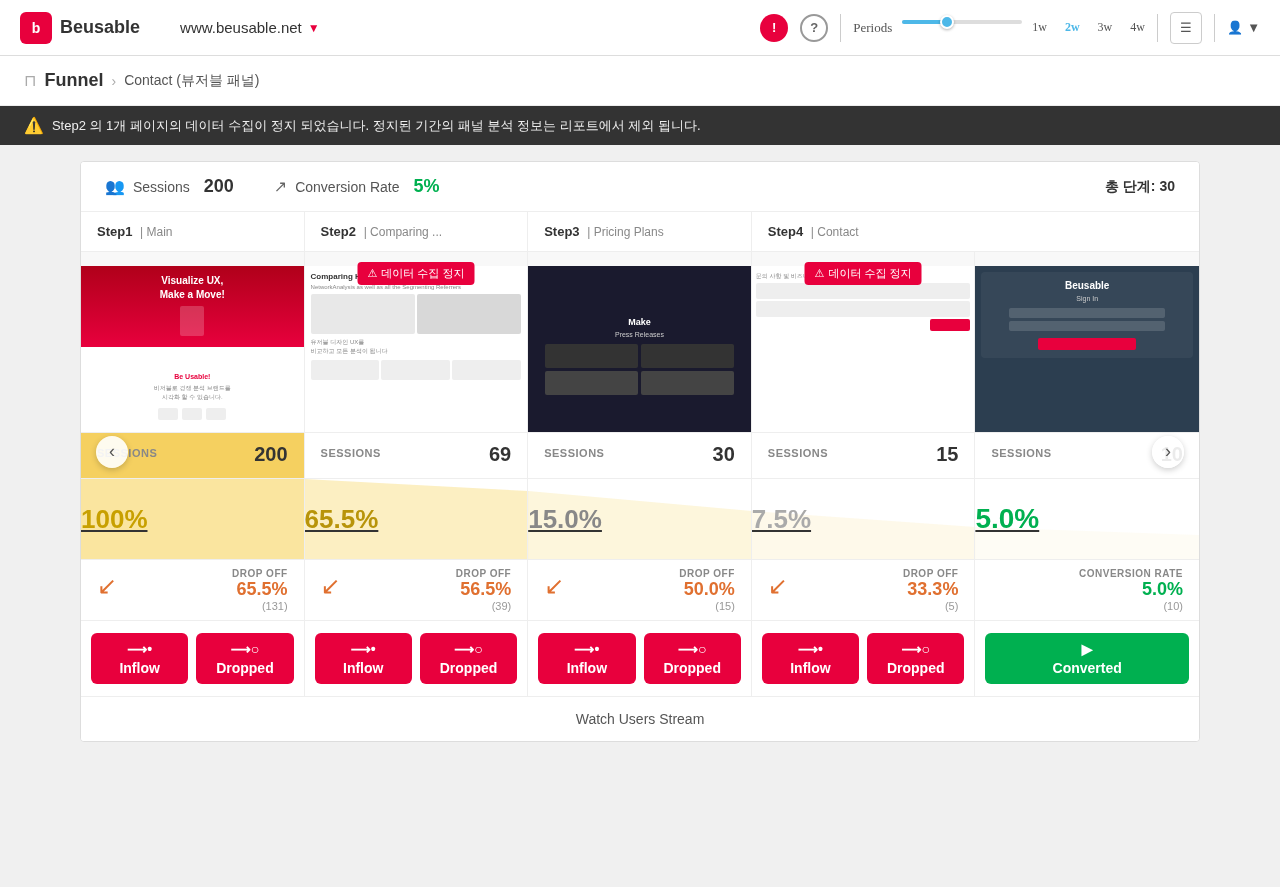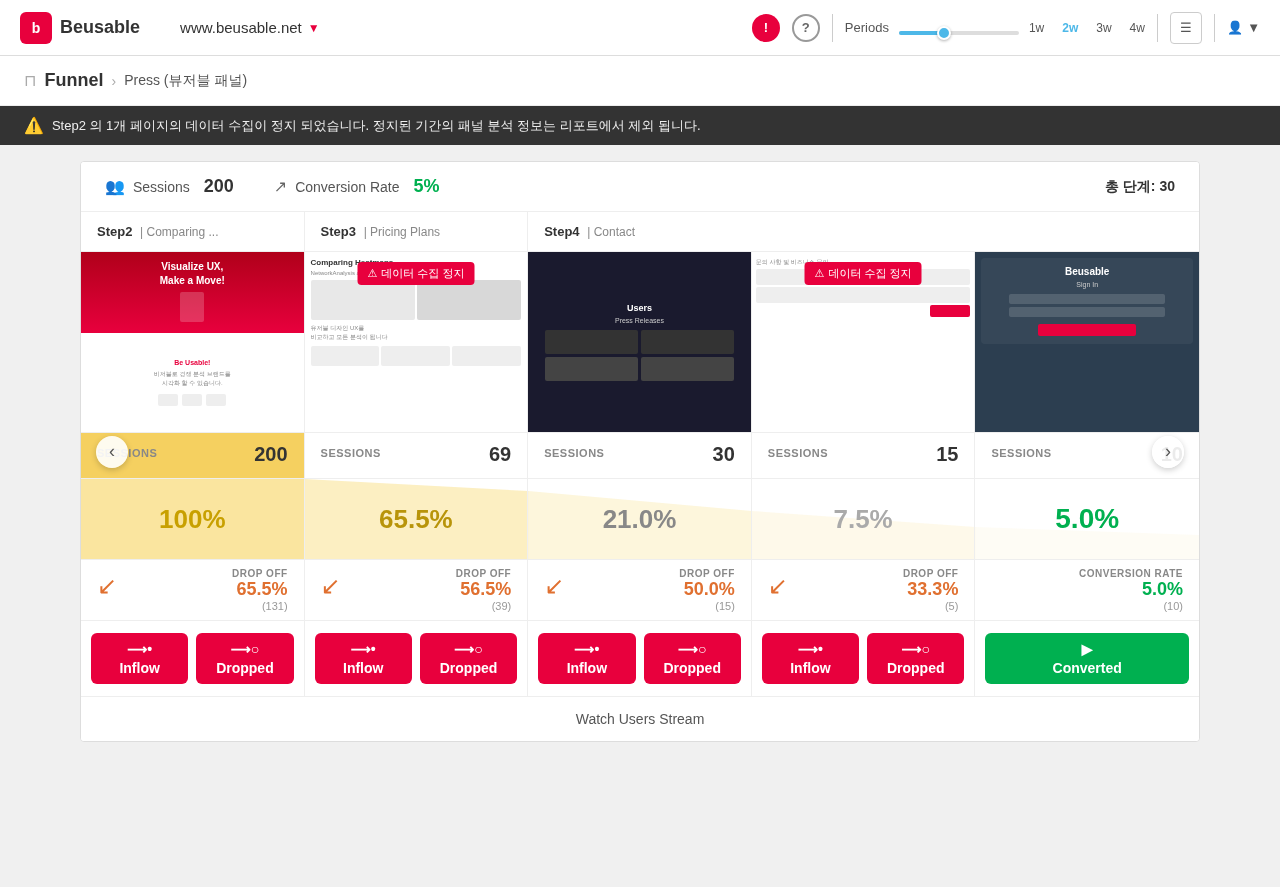--- a/index.html
+++ b/index.html
@@ -39,21 +39,21 @@
       display: flex; align-items: center; gap: 12px;
     }
     .icon-btn {
       width: 28px; height: 28px; border-radius: 50%;
       display: flex; align-items: center; justify-content: center;
       cursor: pointer; font-size: 13px; font-weight: bold;
     }
     .icon-btn.red { background: #e8003d; color: #fff; }
     .icon-btn.outline { border: 2px solid #999; color: #666; }
     .divider-v { width: 1px; height: 28px; background: #ccc; }
-    .periods-area { display: flex; align-items: flex-end; gap: 10px; }
+    .periods-area { display: flex; align-items: flex-start; gap: 10px; font-family: Liberation Serif, serif; }
     .periods-label { color: #555; font-size: 13px; }
     .slider-track {
       width: 120px; height: 4px; background: #ddd; border-radius: 2px; position: relative;
     }
     .slider-fill {
       width: 45px; height: 4px; background: #4db8e8; border-radius: 2px;
     }
     .slider-thumb {
       width: 14px; height: 14px; background: #4db8e8; border-radius: 50%;
       position: absolute; top: -5px; left: 38px;
@@ -191,25 +191,26 @@
     .sessions-count { font-size: 20px; font-weight: 700; color: #333; float: right; margin-top: -2px; }
 
     
     .percentage-row {
       display: grid;
       grid-template-columns: repeat(5, 1fr);
       border-bottom: 1px solid #eee;
     }
     .pct-cell {
       border-right: 1px solid #eee;
-      display: flex; align-items: center; justify-content: center;
+      display: flex; align-items: center; 
       height: 80px;
       font-size: 28px; font-weight: 700;
       position: relative;
       overflow: hidden;
+      text-decoration: underline;
     }
     .pct-cell:last-child { border-right: none; }
     .pct-value { color: #c8a000; font-size: 26px; font-weight: 700; }
     .pct-value.step1 { color: #c8a000; }
     .pct-value.step2 { color: #b8940a; }
     .pct-value.step3 { color: #888; }
     .pct-value.step4 { color: #aaa; }
     .pct-value.step5.green { color: #00b050; font-size: 28px; }
 
     
@@ -300,20 +301,21 @@
       position: relative;
       margin: 0 auto;
     }
 
     
     .ss-content {
       width: 100%; height: 100%;
       font-size: 9px;
       overflow: hidden;
       position: relative;
+      margin-top: 14px;
     }
 
     .pct-row-wrapper {
       position: relative;
     }
     .pct-text {
       position: relative;
       z-index: 1;
     }
 
@@ -355,21 +357,21 @@
       <span>👤</span>
       <span>▼</span>
     </div>
   </div>
 </div>
 
 <div class="breadcrumb-bar">
   <span class="funnel-icon">⊓</span>
   <span class="breadcrumb-title">Funnel</span>
   <span class="breadcrumb-sep">›</span>
-  <span class="breadcrumb-sub">Press (뷰저블 패널)</span>
+  <span class="breadcrumb-sub">Contact (뷰저블 패널)</span>
 </div>
 
 <div class="warning-bar">
   <span class="warning-icon">⚠️</span>
   <span>Step2 의 1개 페이지의 데이터 수집이 정지 되었습니다. 정지된 기간의 패널 분석 정보는 리포트에서 제외 됩니다.</span>
 </div>
 
 <div class="main-content">
   <div class="funnel-wrapper">
 
@@ -389,20 +391,24 @@
           <span class="stat-label">Conversion Rate</span>
           <span class="stat-value green">5%</span>
         </div>
         <div class="total-steps">
           <span>총 단계:</span>
           <span>30</span>
         </div>
       </div>
 
       <div class="steps-header">
+        <div class="step-header">
+          <span class="step-name">Step1</span>
+          <span class="step-page">| Main</span>
+        </div>
         <div class="step-header">
           <span class="step-name">Step2</span>
           <span class="step-page">| Comparing ...</span>
         </div>
         <div class="step-header">
           <span class="step-name">Step3</span>
           <span class="step-page">| Pricing Plans</span>
         </div>
         <div class="step-header">
           <span class="step-name">Step4</span>
@@ -452,21 +458,21 @@
             </div>
           </div>
           <div class="data-stop-badge">
             <span>⚠</span>
             <span>데이터 수집 정지</span>
           </div>
         </div>
 
         <div class="screenshot-cell">
           <div class="ss-content" style="background:#1a1a2e;display:flex;flex-direction:column;align-items:center;justify-content:center;">
-            <div style="color:#fff;font-size:9px;font-weight:bold;margin-bottom:4px;">Users</div>
+            <div style="color:#fff;font-size:9px;font-weight:bold;margin-bottom:4px;">Make</div>
             <div style="color:#ccc;font-size:7px;margin-bottom:6px;">Press Releases</div>
             <div style="display:grid;grid-template-columns:1fr 1fr;gap:3px;width:85%;">
               <div style="height:24px;background:#333;border-radius:2px;"></div>
               <div style="height:24px;background:#333;border-radius:2px;"></div>
               <div style="height:24px;background:#444;border-radius:2px;"></div>
               <div style="height:24px;background:#444;border-radius:2px;"></div>
             </div>
           </div>
         </div>
 
@@ -530,21 +536,21 @@
           <polygon points="600,40 800,60 800,100 600,100" fill="rgba(245,208,80,0.12)"></polygon>
           <polygon points="800,60 1000,70 1000,100 800,100" fill="rgba(245,208,80,0.06)"></polygon>
         </svg>
         <div class="pct-cell" style="background:transparent;border-right:1px solid #eee;">
           <span class="pct-value step1 pct-text">100%</span>
         </div>
         <div class="pct-cell" style="background:transparent;border-right:1px solid #eee;">
           <span class="pct-value step2 pct-text">65.5%</span>
         </div>
         <div class="pct-cell" style="background:transparent;border-right:1px solid #eee;">
-          <span class="pct-value step3 pct-text">21.0%</span>
+          <span class="pct-value step3 pct-text">15.0%</span>
         </div>
         <div class="pct-cell" style="background:transparent;border-right:1px solid #eee;">
           <span class="pct-value step4 pct-text">7.5%</span>
         </div>
         <div class="pct-cell" style="background:transparent;">
           <span class="pct-value step5 green pct-text">5.0%</span>
         </div>
       </div>
 
       <div class="dropoff-row">

